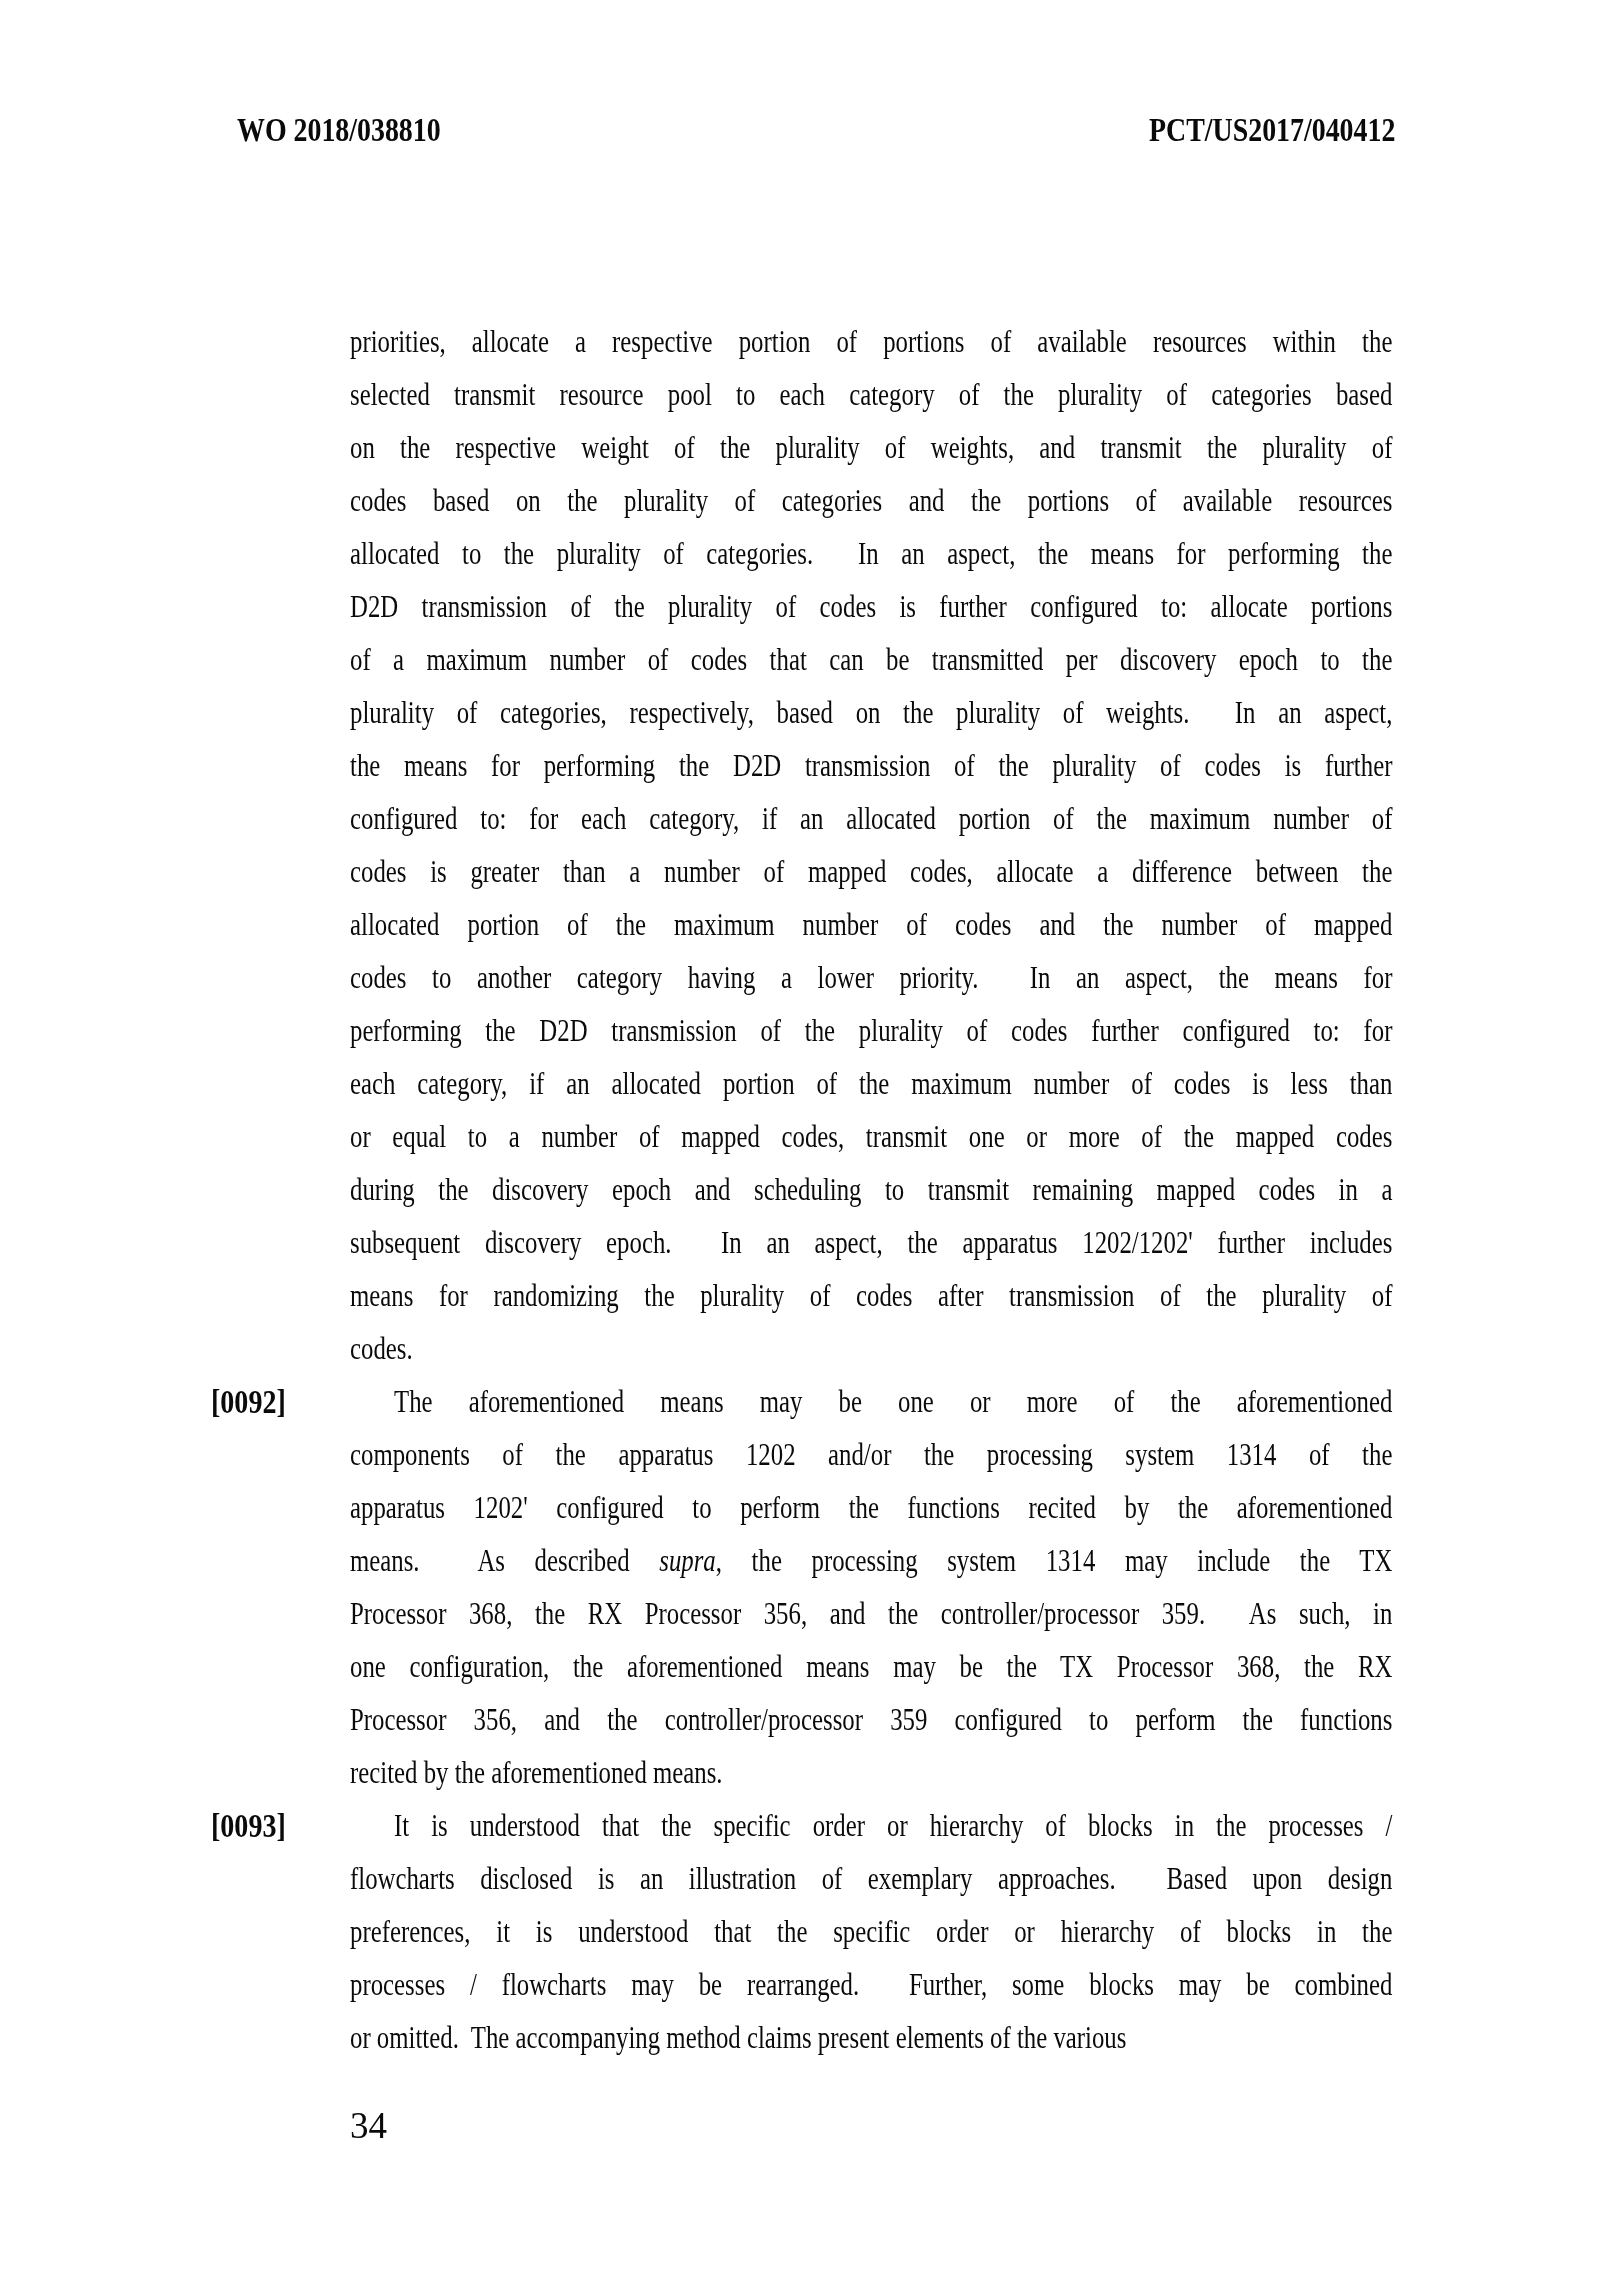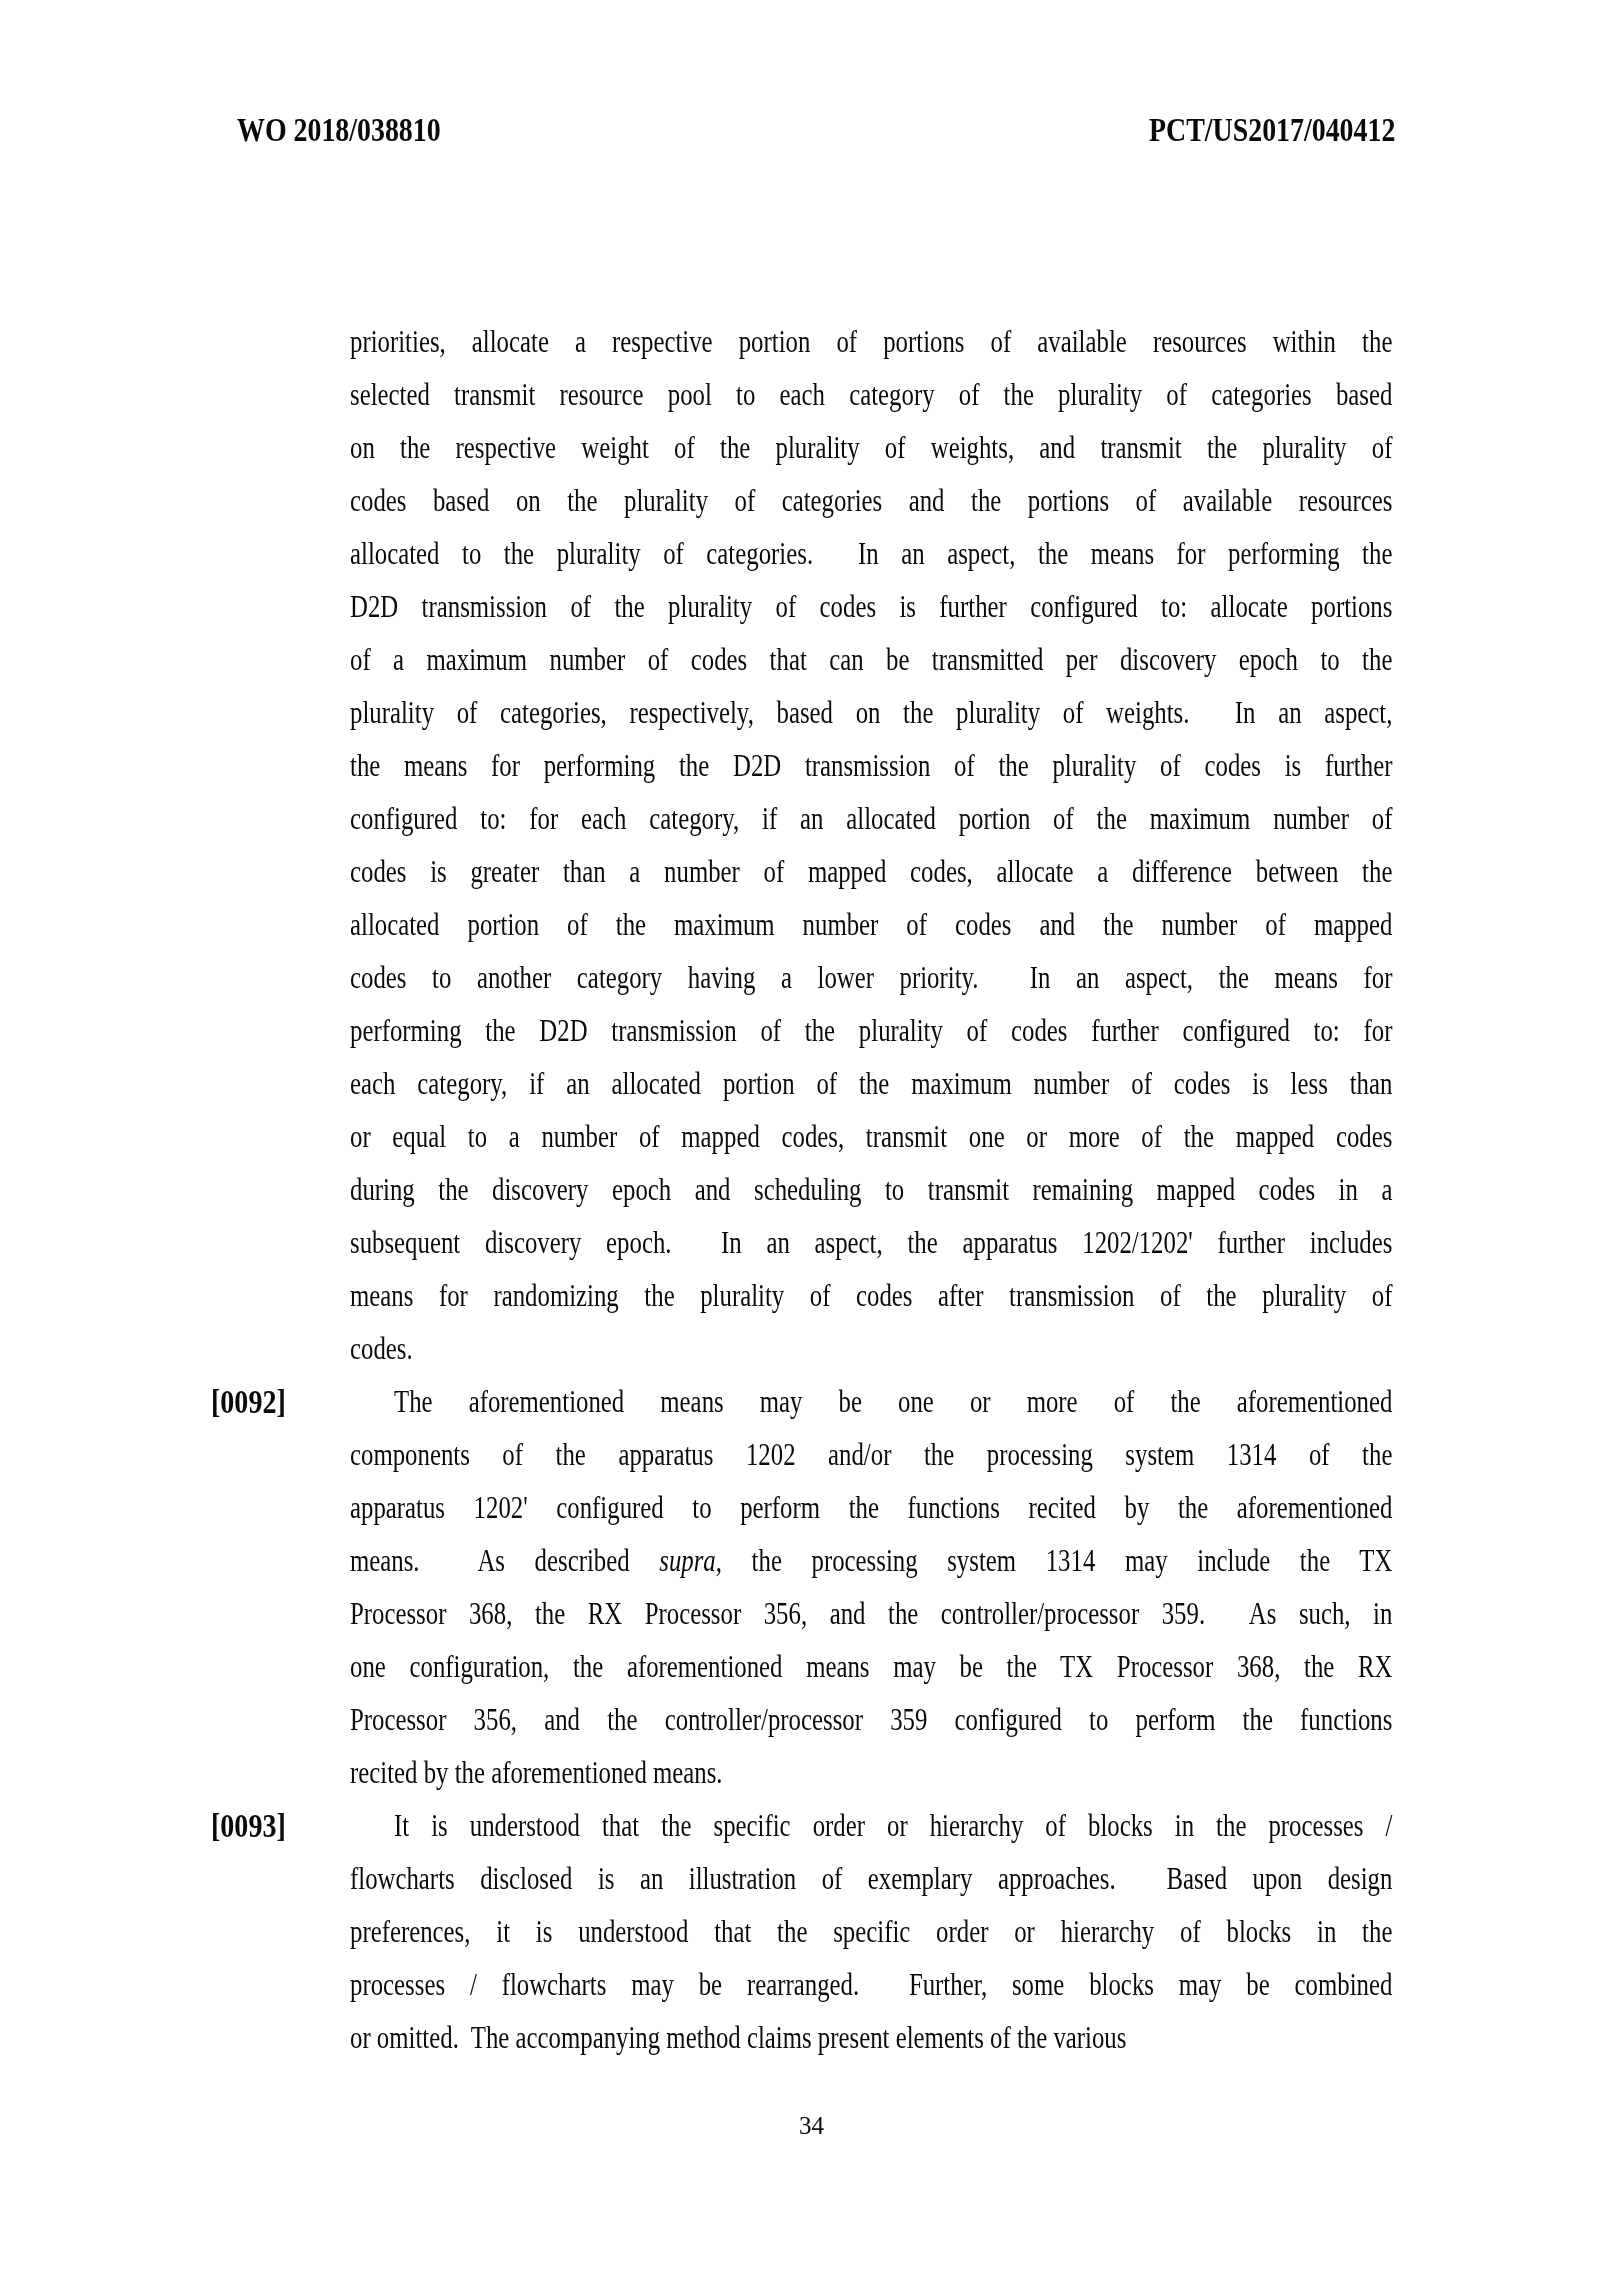--- a/index.html
+++ b/index.html
@@ -51,26 +51,26 @@
     font-size: 31px;
     text-align: justify;
     text-align-last: justify;
     white-space: normal;
   }
   .line.last   { text-align-last: left; }
   .line.indent { padding-left: 55px; }
   .it { font-style: italic; }
   .page-number {
     position: absolute;
-    left: 330px;
+    left: 350px;
     width: 963px;
     top: 2106px;
-    font-size: 25px;
+    font-size: 37px;
     line-height: 39px;
-    text-align: center;
+    text-align: left;
   }
 </style>
 </head>
 <body>
 
 <div class="page">
 
   <div class="hdr hdr-left">WO 2018/038810</div>
 
   <div class="hdr hdr-right">PCT/US2017/040412</div>

